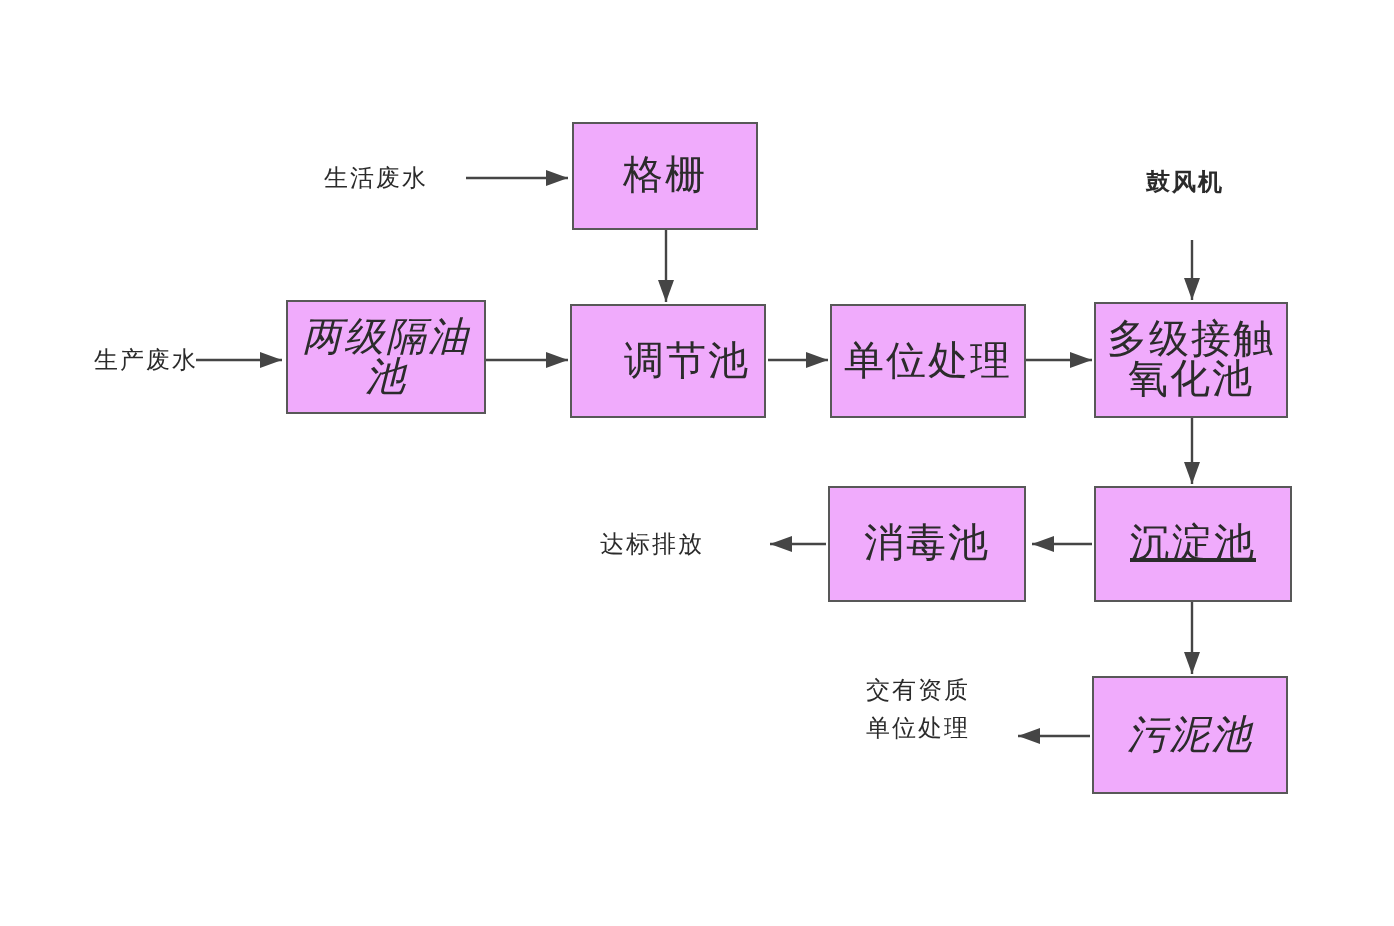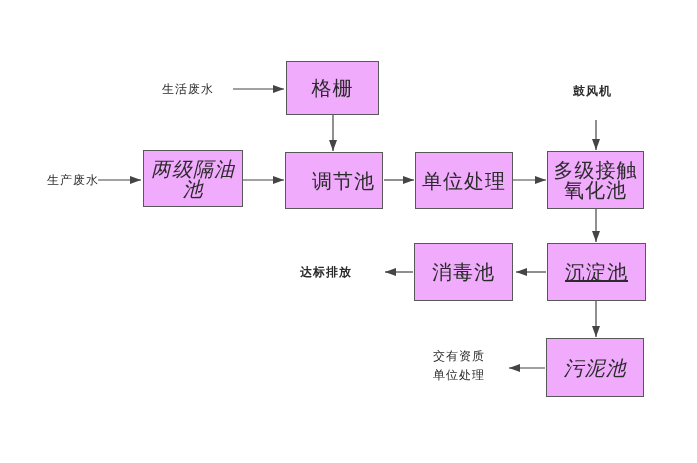--- a/index.html
+++ b/index.html
@@ -49,22 +49,22 @@
   #node-hydrolysis    { left: 415px; top: 152px; width: 98px;  height: 57px; }
   #node-oxidation     { left: 547px; top: 151px; width: 97px;  height: 58px; }
   #node-sedimentation { left: 547px; top: 243px; width: 99px;  height: 58px; text-decoration: underline; }
   #node-disinfection  { left: 414px; top: 243px; width: 99px;  height: 58px; text-align: center; }
   #node-sludge        { left: 546px; top: 338px; width: 98px;  height: 59px; font-style: italic; }
 
   
   #label-domestic   { left: 162px; top: 80px; }
   #label-production { left: 27px;  top: 171px; margin-left: 20px; }
   #label-blower     { left: 573px; top: 82px; font-weight: bold; }
-  #label-discharge  { left: 300px; top: 263px; font-weight: bold; }
-  #label-qualified  { left: 433px; top: 347px; }
+  #label-discharge  { left: 300px; top: 263px; }
+  #label-qualified  { left: 433px; top: 336px; }
 </style>
 </head>
 <body>
 
 <div class="canvas">
 
   <svg class="edges" viewBox="0 0 697 463">
     <defs>
       <marker id="ah" markerUnits="userSpaceOnUse" markerWidth="12" markerHeight="9" refX="11" refY="4" orient="auto">
         <path class="ah-fill" d="M0,0 L11,4 L0,8 Z"></path>

